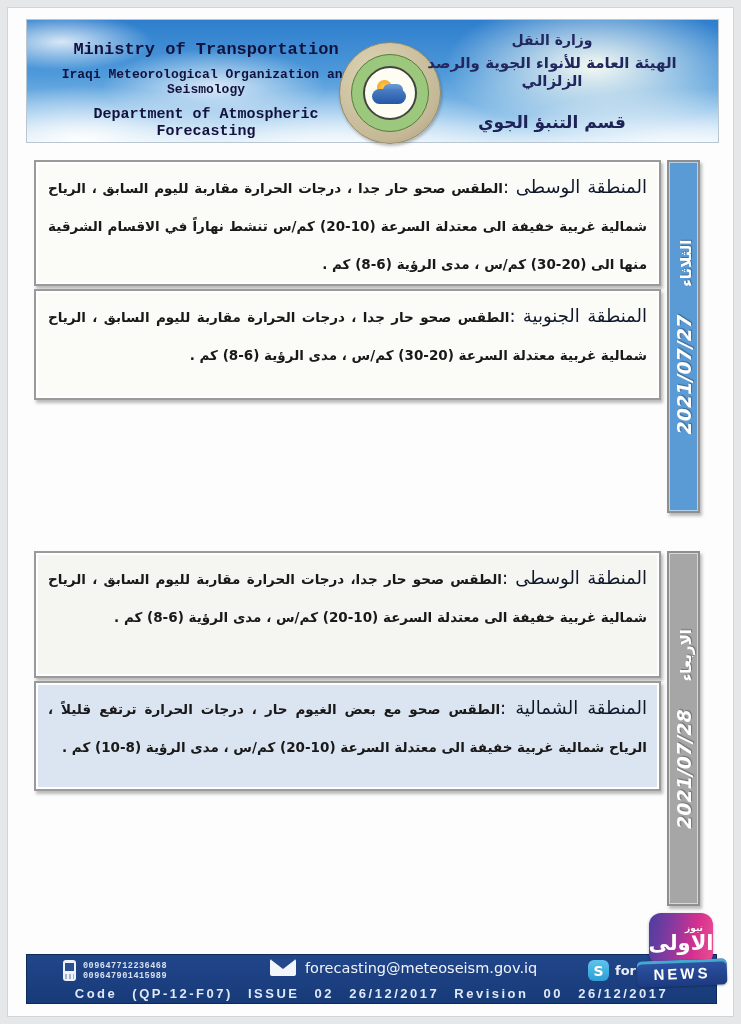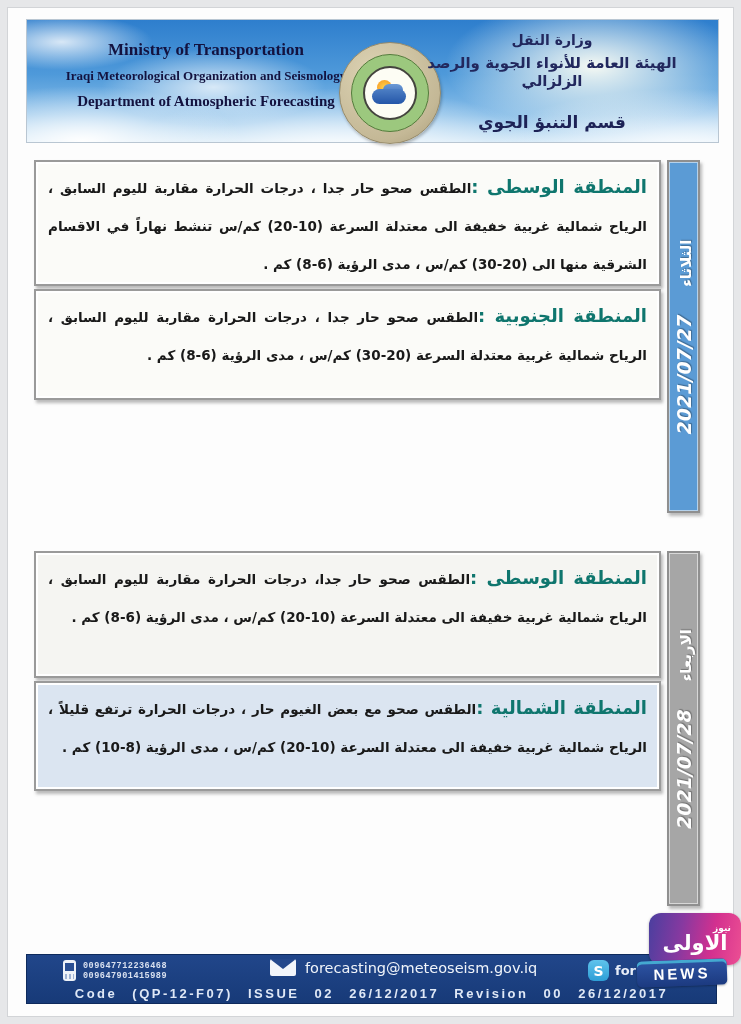--- a/index.html
+++ b/index.html
@@ -24,21 +24,21 @@
       radial-gradient(ellipse 230px 80px at 8% 100%, #ffffff, rgba(255,255,255,0) 70%),
       radial-gradient(ellipse 300px 95px at 45% 112%, #ffffff, rgba(255,255,255,0) 72%),
       radial-gradient(ellipse 280px 90px at 95% 108%, #fbfdff, rgba(255,255,255,0) 70%),
       radial-gradient(ellipse 160px 55px at 27% 55%, rgba(255,255,255,0.75), rgba(255,255,255,0) 70%),
       radial-gradient(ellipse 130px 40px at 5% 18%, rgba(255,255,255,0.8), rgba(255,255,255,0) 70%),
       linear-gradient(180deg,#2e7ecd 0%, #4f9ada 45%, #8abfe9 78%, #cfe6f6 100%);
     border:1px solid #b9c6d2;
   }
   .hdr-en{
     position:absolute;left:14px;top:20px;width:330px;text-align:center;
-    color:#13123f;font-family:Liberation Serif, serif;
+    color:#13123f;font-family:Liberation Mono, monospace;
   }
   .hdr-en .l1{font-size:17px;font-weight:700;margin-bottom:8px;}
   .hdr-en .l2{font-size:13px;font-weight:600;margin-bottom:9px;}
   .hdr-en .l3{font-size:15px;font-weight:600;}
   .hdr-ar{
     position:absolute;right:16px;top:12px;width:300px;text-align:center;
     direction:rtl;color:#22285e;font-weight:700;
   }
   .hdr-ar .l1{font-size:14px;margin-bottom:6px;}
   .hdr-ar .l2{font-size:15px;margin-bottom:22px;}
@@ -78,21 +78,21 @@
     border:2px solid #9a9a9a;
     box-shadow:inset 0 0 0 2px #ffffff, 2px 3px 3px rgba(60,60,60,0.35);
     margin-bottom:3px;
     box-sizing:border-box;
     padding:6px 12px 0 12px;
     background:#fbfbf8;
   }
   .fbox.blue{background:#dbe5f1;}
   .fbox p{margin:0;direction:rtl;text-align:justify;line-height:37px;}
   .region-title{
-    color:#0f766e;font-weight:700;font-size:18px;margin-left:0;
+    color:#0f172a;font-weight:400;font-size:18px;margin-left:0;
     white-space:nowrap;
   }
   .fbox .body{color:#191919;font-weight:700;font-size:13.5px;}
 
   .day-banner{
     position:absolute;right:0;top:0;width:33px;height:100%;
     border:2px solid #8f8f8f;box-sizing:border-box;
     box-shadow:2px 3px 3px rgba(60,60,60,0.35), inset 0 0 0 1px rgba(255,255,255,0.55);
   }
   .day-banner.blue{background:#5b9bd5;}
@@ -130,21 +130,21 @@
   .skype-icon{width:21px;height:21px;border-radius:6px;margin-right:6px;
      background:linear-gradient(180deg,#5fc3ec,#2d9ed6);
      color:#fff;font-weight:700;font-size:14px;display:flex;align-items:center;justify-content:center;}
   .skype span.lbl{color:#e8eef8;font-size:13px;font-weight:600;}
   .foot-row2{
     text-align:center;color:#dfe8f6;font-weight:700;font-size:13px;
     letter-spacing:2.5px;word-spacing:9px;margin-top:1px;
     font-family:"Liberation Sans",sans-serif;
   }
   .news-square{
-    position:absolute;left:641px;top:905px;width:92px;height:52px;border-radius:12px;z-index:6;
+    position:absolute;left:641px;top:905px;width:64px;height:52px;border-radius:12px;z-index:6;
     background:linear-gradient(100deg,#4a3f9f 0%,#8739a0 35%,#d3308f 68%,#ec4f93 100%);
     box-shadow:0 1px 3px rgba(0,0,0,0.3);
     display:flex;flex-direction:column;align-items:center;justify-content:center;
     direction:rtl;color:#fff;
   }
   .news-square .small{font-size:9px;font-weight:700;align-self:flex-start;margin-right:10px;margin-bottom:-2px;}
   .news-square .big{font-size:21px;font-weight:800;letter-spacing:0.5px;}
   .news-banner{
     position:absolute;left:629px;top:952px;width:90px;height:26px;border-radius:5px;z-index:7;
     background:linear-gradient(180deg,#2e55a5,#1c3a80);

